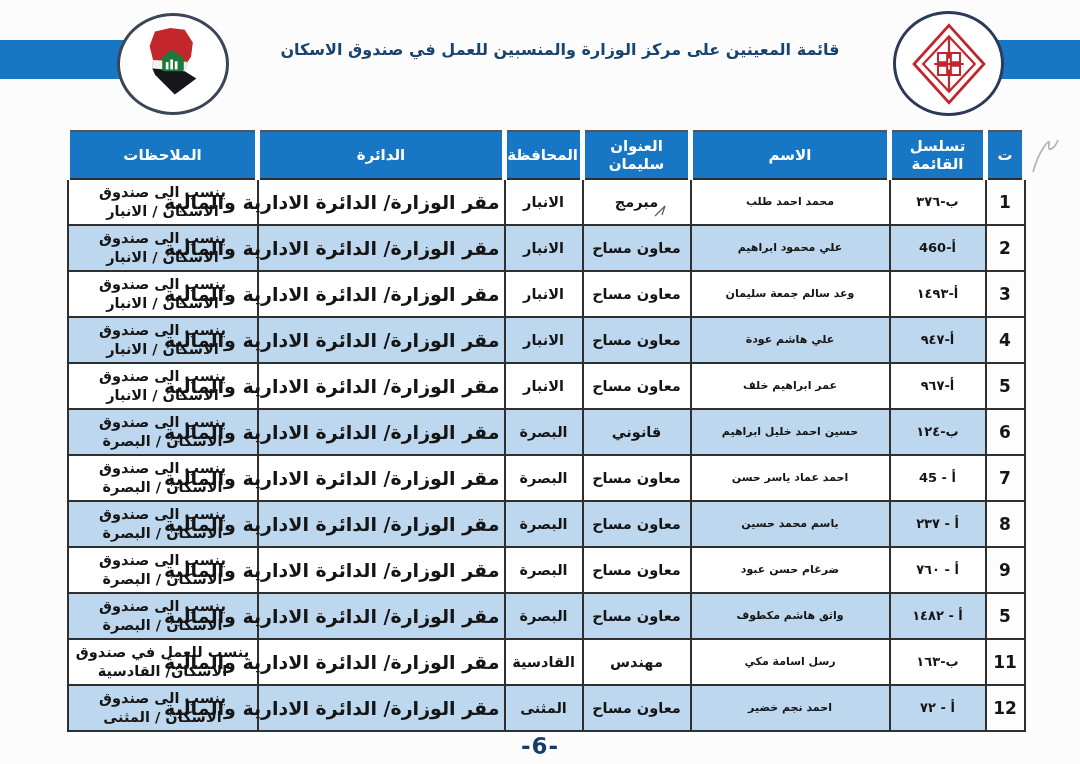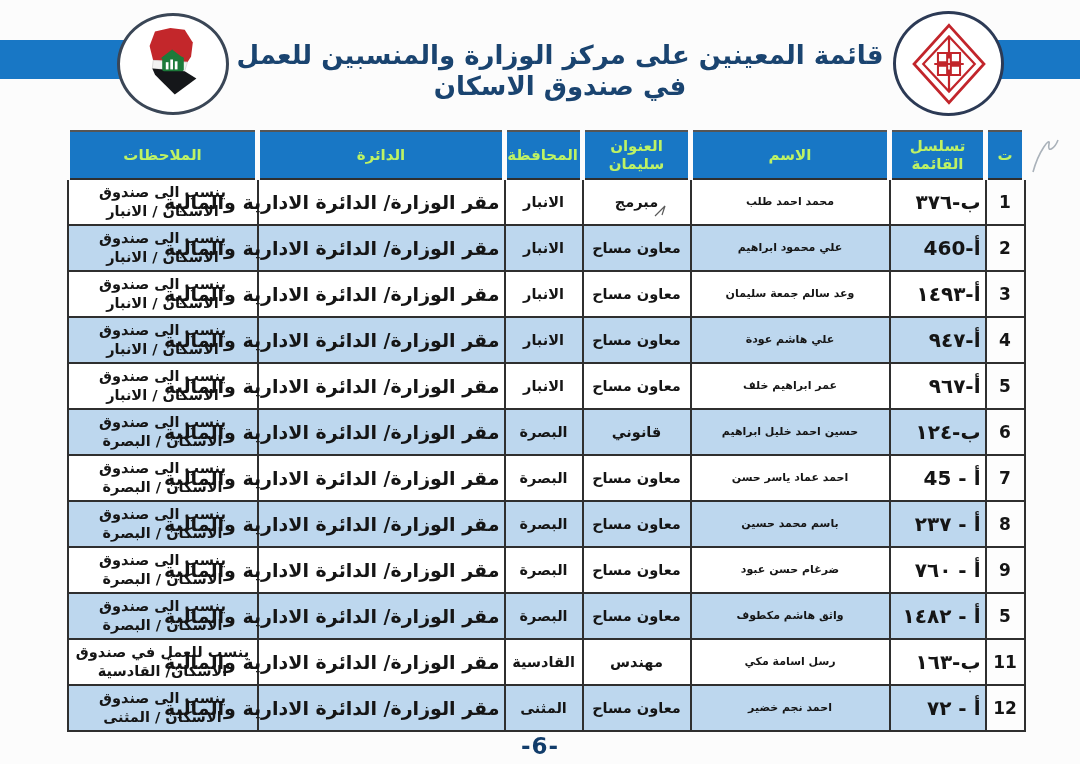--- a/index.html
+++ b/index.html
@@ -25,57 +25,57 @@
   .ribbon-right{left:985px;right:0;}
   .logo{
     position:absolute;z-index:2;border-radius:50%;
     background:#fff;display:flex;align-items:center;justify-content:center;
   }
   .logo-left{left:117px;top:13px;width:112px;height:102px;border:3px solid #3a4656;}
   .logo-right{left:893px;top:11px;width:111px;height:105px;border:3px solid #2c3a55;}
   .title{
     position:absolute;z-index:2;top:40px;left:232px;width:656px;
     direction:rtl;text-align:center;
-    color:var(--title);font-size:26px;font-weight:bold;line-height:1.2;
+    color:var(--title);font-size:16px;font-weight:bold;line-height:1.2;
     letter-spacing:-0.5px;
   }
 
   
   .scan-mark{position:absolute;z-index:3;pointer-events:none;}
   .scan-mark-1{left:1025px;top:130px;}
   .scan-mark-2{left:652px;top:203px;}
 
   
   table{
     position:absolute;left:65px;top:130px;width:957px;
     border-collapse:collapse;table-layout:fixed;
     direction:rtl;z-index:2;
     background:transparent;
   }
   thead tr{height:48px;}
   tbody tr{height:46px;}
   th{
-    background:var(--accent);color:#bef264;
+    background:var(--accent);color:#ffffff;
     font-size:15px;font-weight:bold;text-align:center;vertical-align:middle;
     border-left:5px solid var(--paper);border-right:5px solid var(--paper);
     border-top:2px solid #555;border-bottom:2px solid var(--grid);
     padding:2px;
   }
   td{
     border:2px solid var(--grid);
     text-align:center;vertical-align:middle;
     font-size:14.5px;font-weight:bold;color:#151515;
     padding:2px 4px;line-height:1.3;
     background:#fff;
   }
   tr.shaded td{background:var(--shade);}
   td.col-no{background:#fdfdfd !important;font-size:17px;font-family:"DejaVu Sans",sans-serif;}
   td.col-department{font-size:19px;white-space:nowrap;}
   td.col-name{font-size:11px;}
-  td.col-serial{font-size:20px;text-align:right;}
+  td.col-serial{font-size:13px;}
   col.col-no{width:39px;}
   col.col-serial{width:96px;}
   col.col-name{width:199px;}
   col.col-job{width:108px;}
   col.col-governorate{width:78px;}
   col.col-department{width:247px;}
   col.col-notes{width:190px;}
 
   
   .footer{

